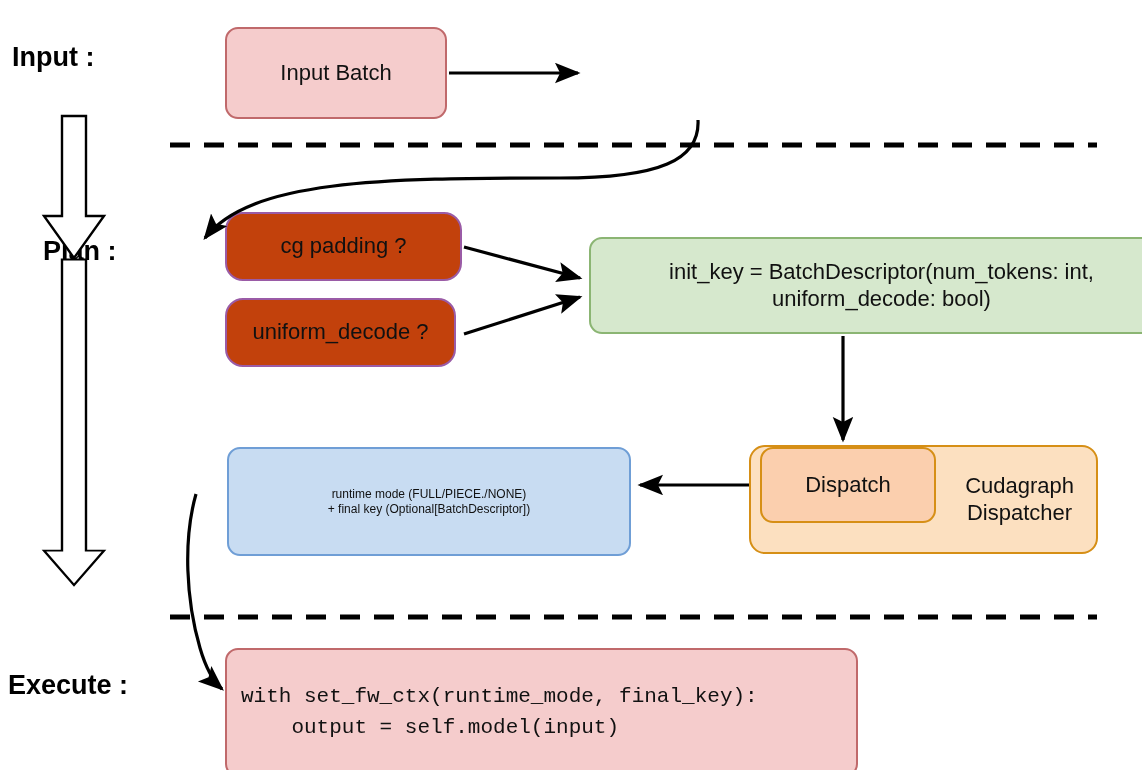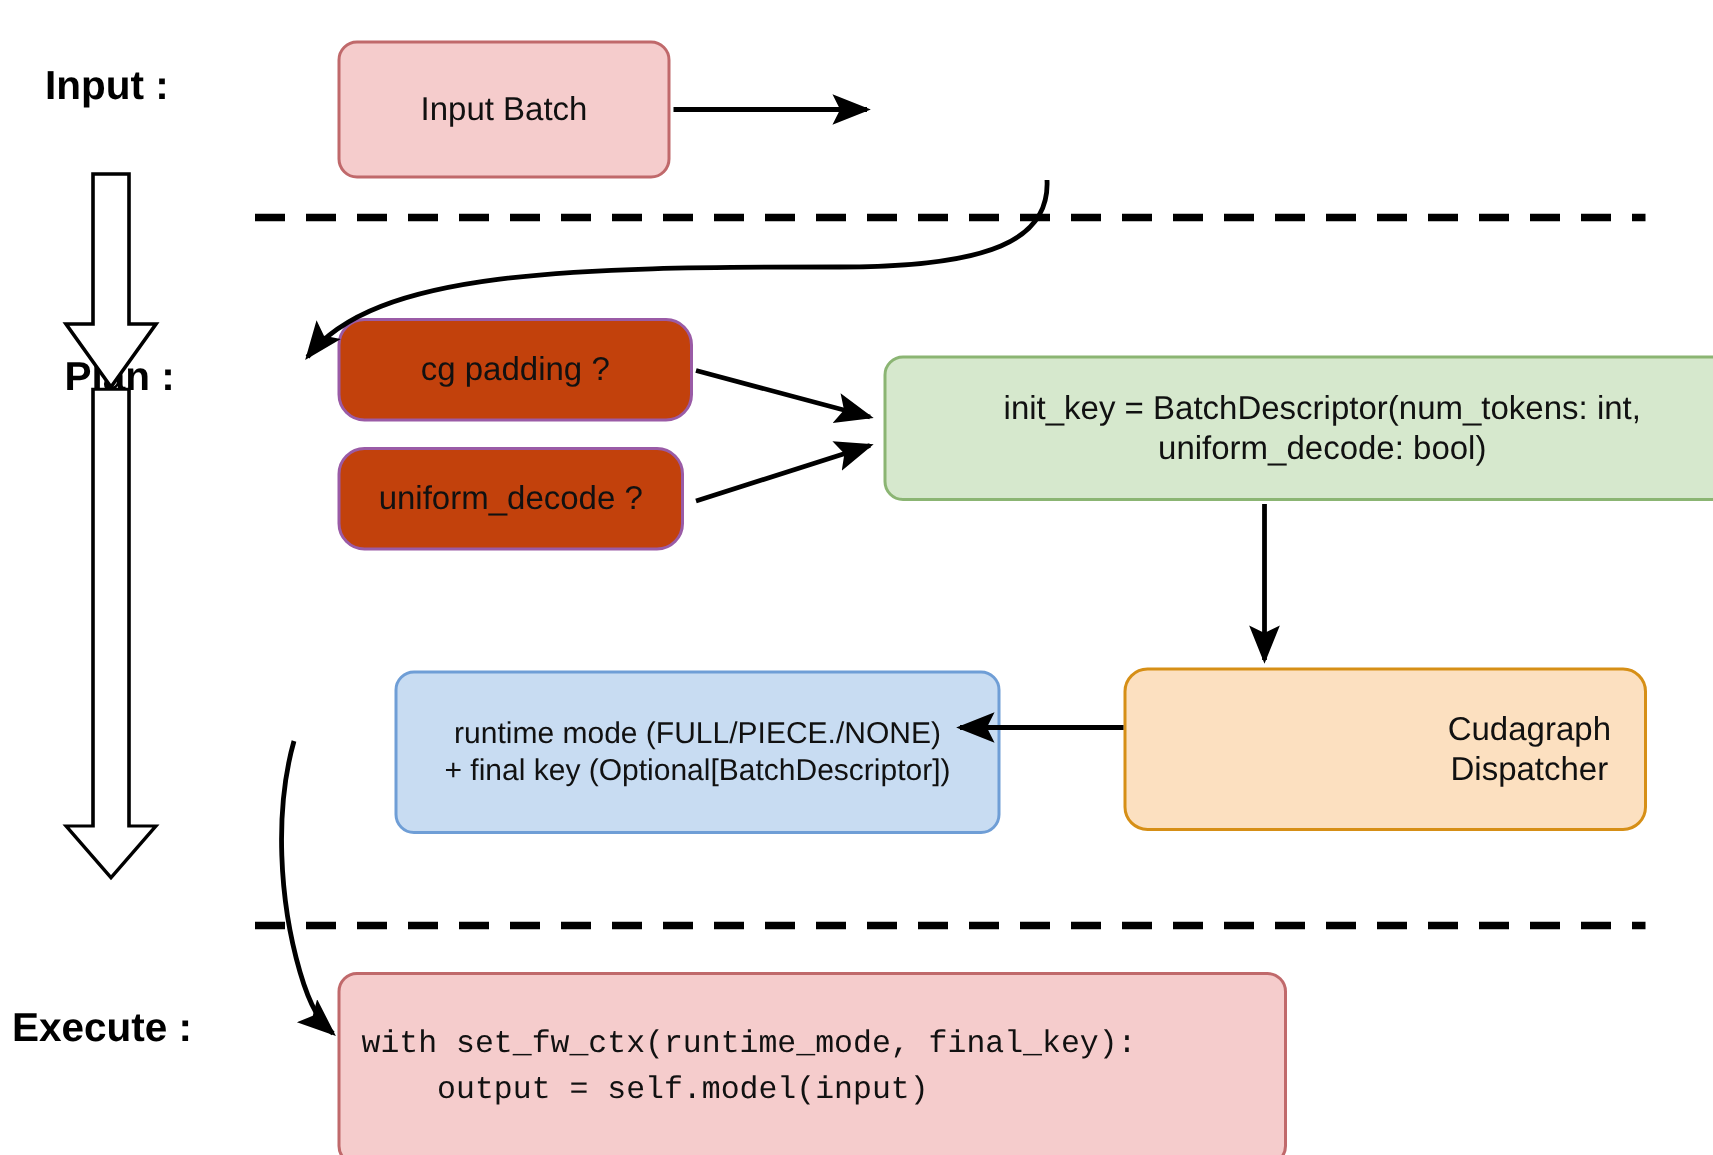--- a/index.html
+++ b/index.html
@@ -51,42 +51,43 @@
   .n-green{ background:#d6e8cd; border-color:#8bb573; }
   .n-blue{ background:#c8dcf2; border-color:#6f9ed6; }
   .n-orange-outer{ background:#fce0c0; border-color:#d68f16; }
   .n-orange-inner{ background:#fbcfae; border-color:#d68f16; }
 </style>
 </head>
 <body>
 
 <div id="canvas">
 
-  <div class="stage-label" style="left:30px;top:42px;text-align:center;">Input :</div>
+  <div class="stage-label" style="left:12px;top:42px;text-align:center;">Input :</div>
 
   <div class="stage-label" style="left:43px;top:236px;">Plan :</div>
 
   <div class="stage-label" style="left:8px;top:670px;">Execute :</div>
 
   <div class="node n-pink" style="left:225px;top:27px;width:222px;height:92px;">Input Batch</div>
 
 
   <div class="node n-purple" style="left:225px;top:212px;width:237px;height:69px;">cg padding ?</div>
 
   <div class="node n-purple" style="left:225px;top:298px;width:231px;height:69px;">uniform_decode ?</div>
 
   <div class="node n-green" style="left:589px;top:237px;width:585px;height:97px;text-align:center;">init_key = BatchDescriptor(num_tokens: int,
 uniform_decode: bool)</div>
 
   <div class="node n-orange-outer" style="left:749px;top:445px;width:349px;height:109px;border-radius:16px;
              justify-content:flex-end;padding-right:22px;">Cudagraph
 Dispatcher</div>
 
+  <div class="node n-orange-inner" style="left:760px;top:447px;width:176px;height:76px;">Dispatch</div>
 
-  <div class="node n-blue" style="left:227px;top:447px;width:404px;height:109px;font-size:20px;margin-left:36px;">runtime mode (FULL/PIECE./NONE)
+  <div class="node n-blue" style="left:227px;top:447px;width:404px;height:109px;font-size:12px;">runtime mode (FULL/PIECE./NONE)
 + final key (Optional[BatchDescriptor])</div>
 
   <div class="node mono n-pink" style="left:225px;top:648px;width:633px;height:129px;">with set_fw_ctx(runtime_mode, final_key):
     output = self.model(input)</div>
 
   <svg class="layer" viewBox="0 0 1142 770">
     <defs>
       <marker id="ah" markerWidth="9" markerHeight="9" refX="7.2" refY="3.2" orient="auto" markerUnits="strokeWidth">
         <path d="M0,0 L8,3.2 L0,6.4 L1.6,3.2 z" fill="#000"></path>
       </marker>

